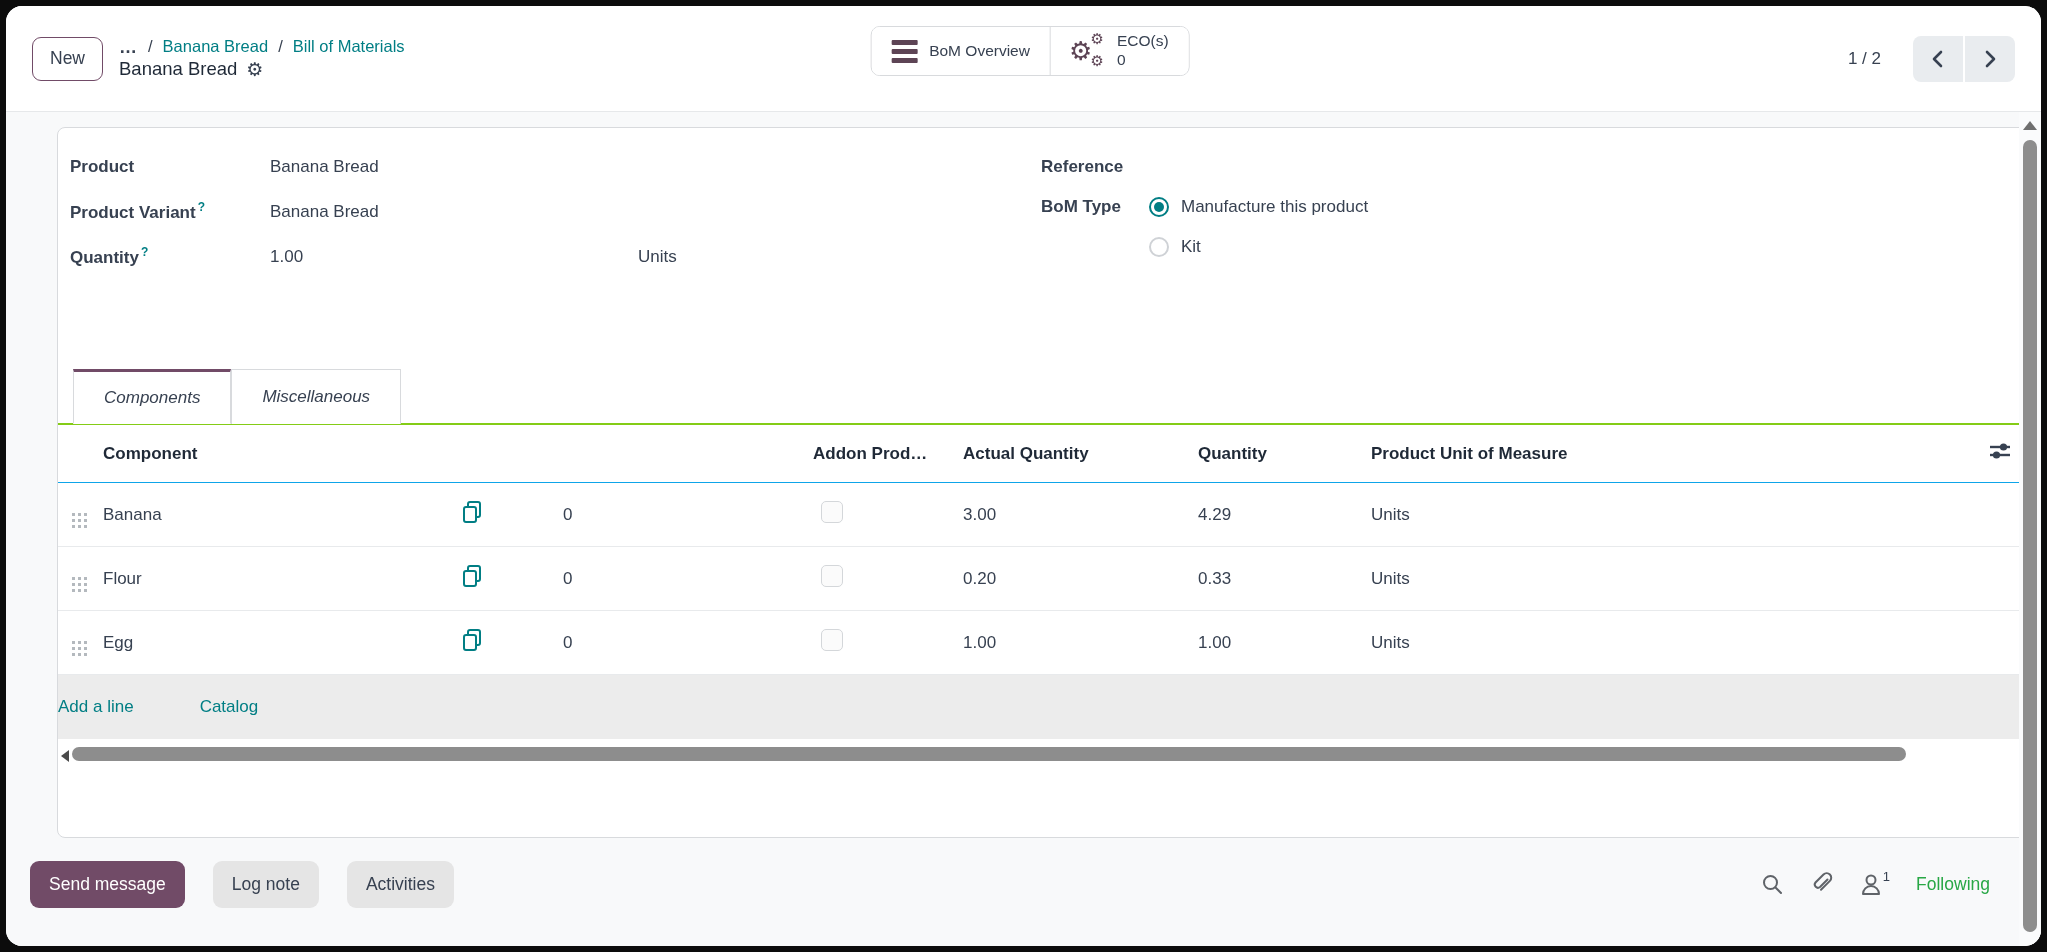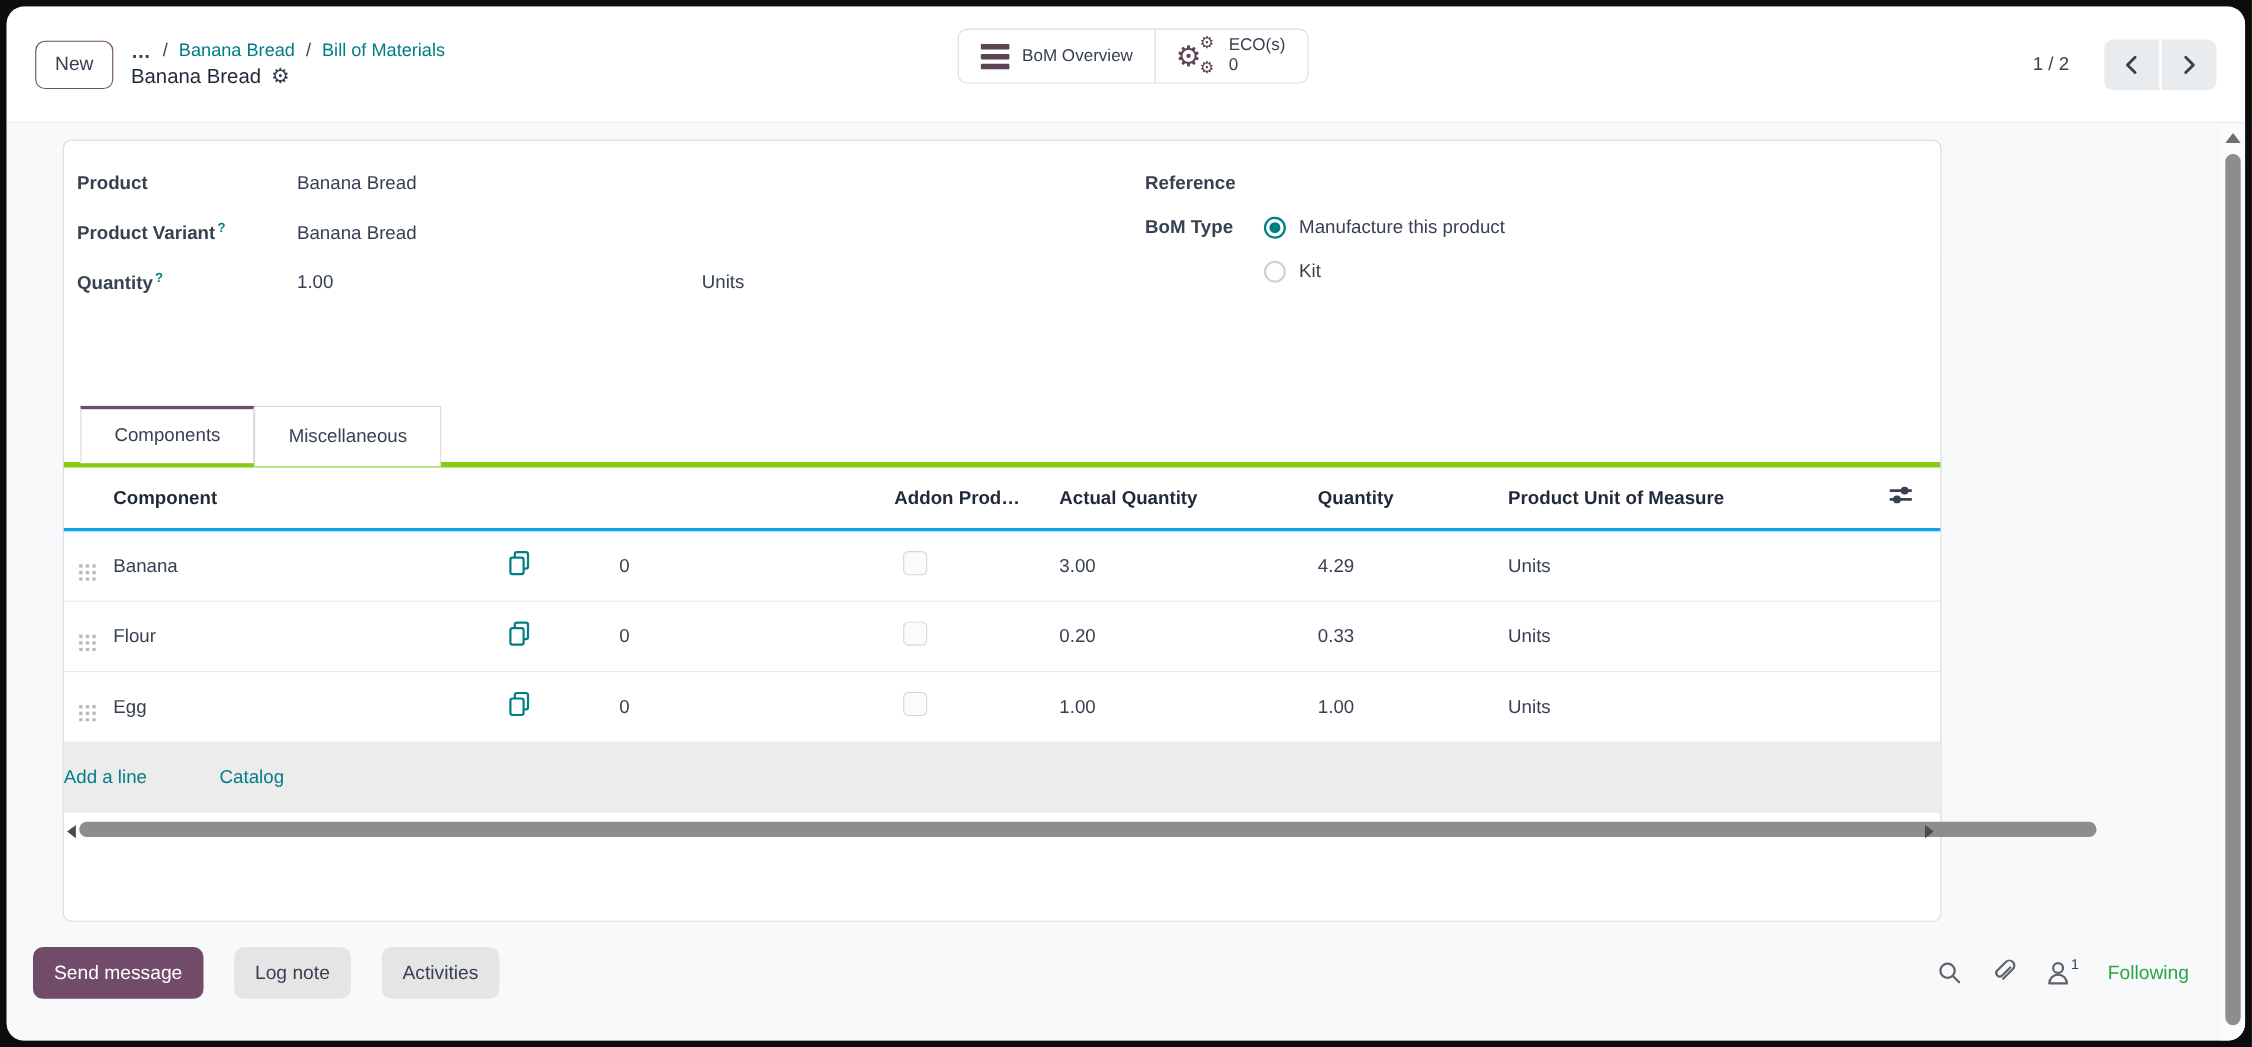--- a/index.html
+++ b/index.html
@@ -62,21 +62,21 @@
   .pager-btn {
     width: 50px; height: 46px; background: #e9ecef; border: none; cursor: pointer;
     display: flex; align-items: center; justify-content: center;
   }
   .pager-btn.prev { border-radius: 8px 0 0 8px; }
   .pager-btn.next { border-radius: 0 8px 8px 0; }
 
   
   .main { position: relative; height: calc(100% - 106px); background: #f8f9fa; }
   .sheet {
-    position: absolute; left: 51px; top: 15px; width: 1708px; height: 711px;
+    position: absolute; left: 51px; top: 15px; width: 1980px; height: 711px;
     background: #fff; border: 1px solid #d8dadd; border-radius: 8px;
   }
 
   
   .fields { display: flex; padding: 16px 0 0 12px; }
   .fcol-left { width: 971px; }
   .fcol-right { flex: 1; }
   .frow { display: flex; align-items: center; min-height: 45px; }
   .flabel { width: 200px; font-weight: 700; color: #374151; font-size: 17px; }
   .fcol-right .flabel { width: 108px; }
@@ -88,32 +88,32 @@
   .radio {
     width: 20px; height: 20px; border-radius: 50%; background: #fff;
     border: 2px solid #017e84; position: relative; flex: 0 0 auto;
   }
   .radio.checked::after {
     content: ""; position: absolute; inset: 3px; border-radius: 50%; background: #017e84;
   }
   .radio.unchecked { border: 2px solid #cfd2d6; }
 
   
-  .tabs { display: flex; margin-top: 90px; padding-left: 15px; border-bottom: 5px solid #84cc16; height: 56px; }
+  .tabs { display: flex; margin-top: 90px; padding-left: 15px; border-bottom: 2px solid #84cc16; height: 56px; font-style: italic; }
   .tab {
     display: flex; align-items: center; padding: 0 30px; background: #fff; cursor: pointer;
     font-size: 17px; color: #374151; position: relative; margin-bottom: -1px;
   }
   .tab.active { border: 1px solid #d8dadd; border-top: 3px solid #714B67; border-bottom: 1px solid #fff; }
   .tab.inactive { border: 1px solid #d8dadd; border-bottom: none; height: 55px; align-self: flex-start; }
 
   
   .grid { --cols: 45px 300px 160px 150px 250px 235px 155px 320px 1fr; }
   .trow { display: grid; grid-template-columns: var(--cols); align-items: center; }
-  .thead { height: 58px; border-bottom: 3px solid #0ea5e9; font-weight: 700; color: #1f2937; }
+  .thead { height: 58px; border-bottom: 1px solid #0ea5e9; font-weight: 700; color: #1f2937; }
   .tbody-row { height: 64px; border-bottom: 1px solid #e8eaec; font-size: 17px; }
   .cell { overflow: hidden; white-space: nowrap; }
   .c-right { text-align: left; }
   .c-addon { padding-left: 100px; }
   .c-uom { padding-left: 18px; }
   .c-icons { text-align: right; padding-right: 24px; }
 
   .drag-handle {
     display: inline-grid; grid-template-columns: repeat(3, 3px); gap: 3px;
     margin-left: 14px; cursor: grab;

